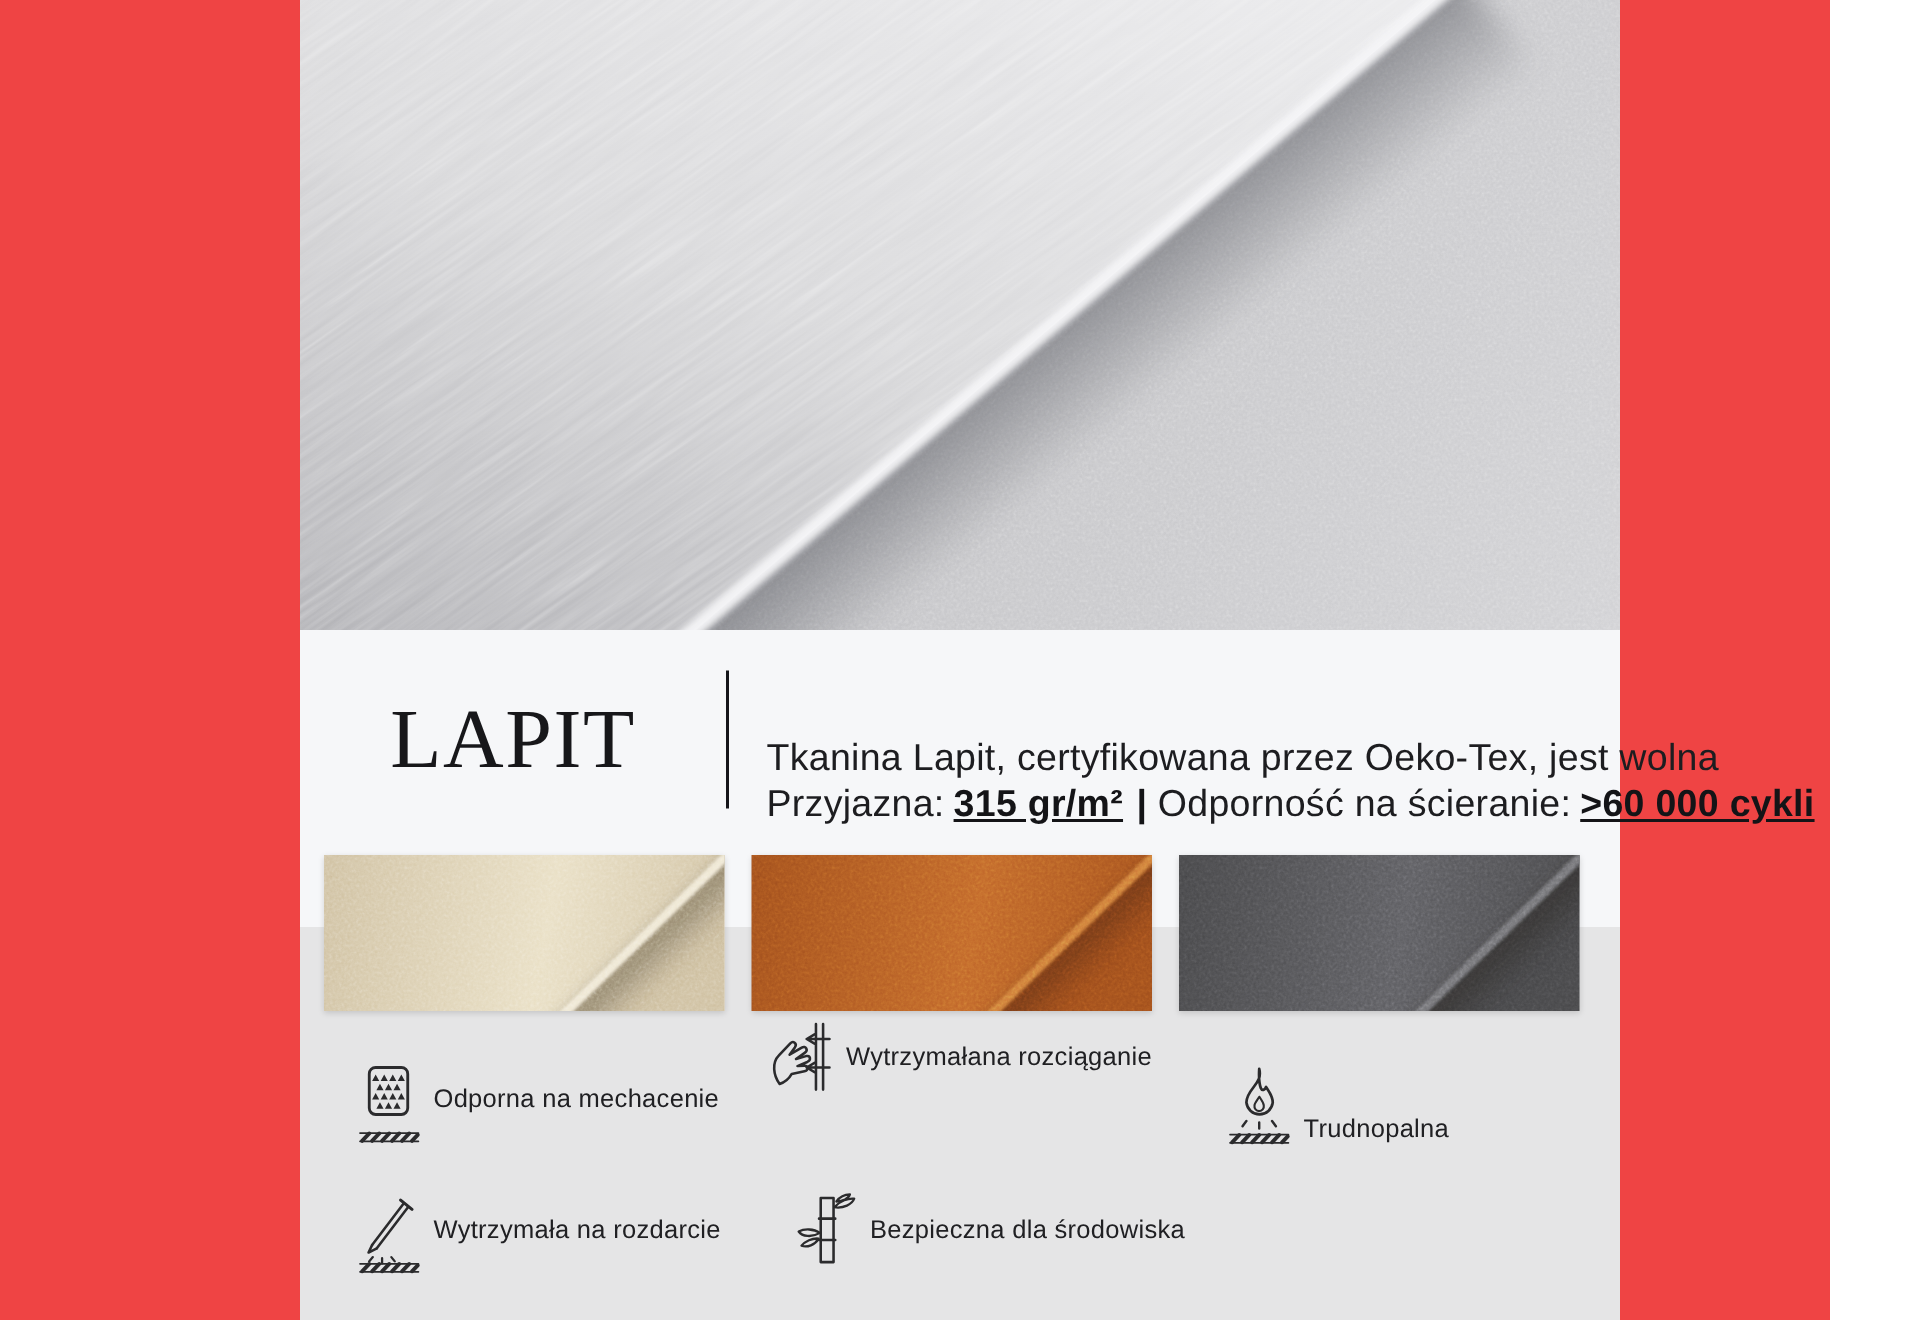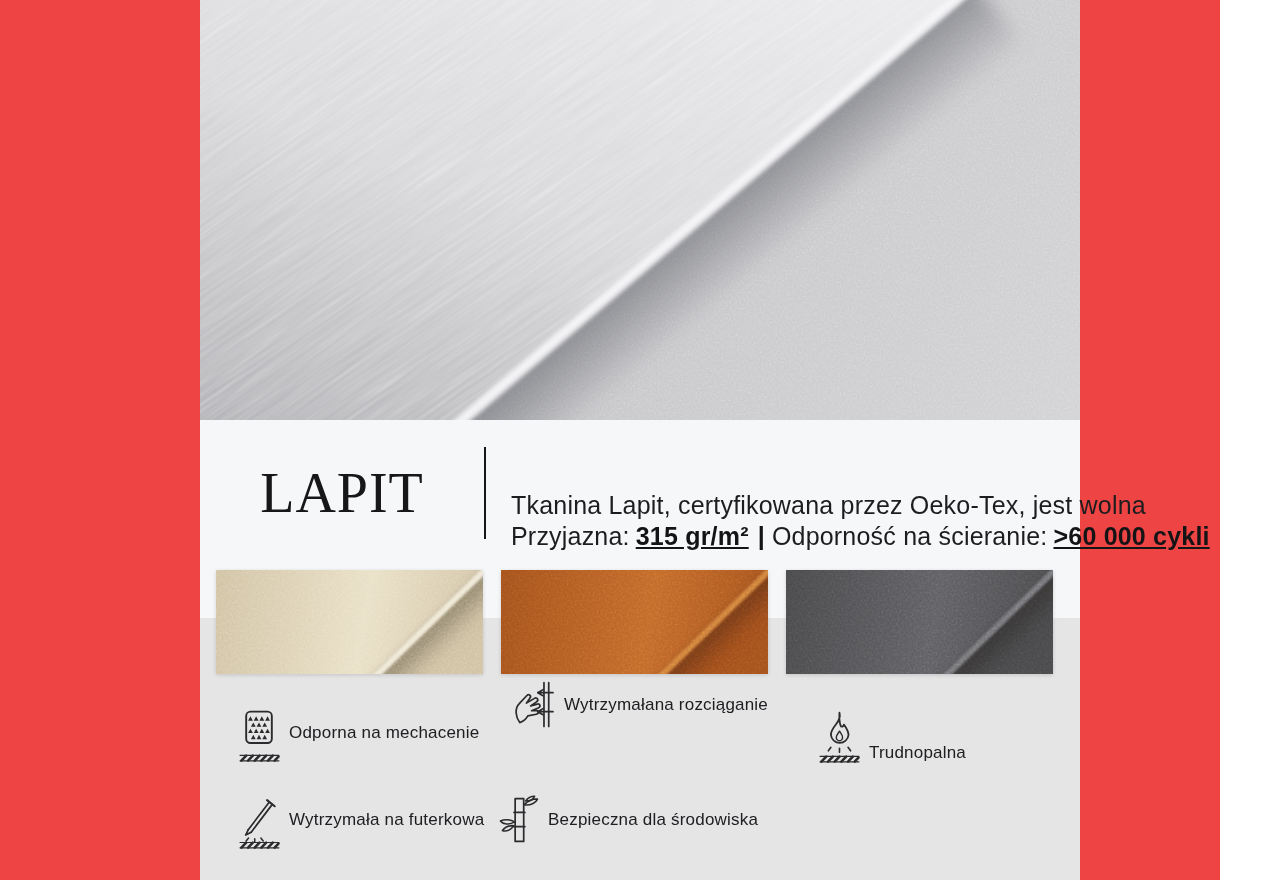--- a/index.html
+++ b/index.html
@@ -46,21 +46,21 @@
   .sw-under{position:absolute;inset:0;clip-path:polygon(100% 0,60% 100%,100% 100%);
         background:linear-gradient(140deg,var(--s3,#9d8a66) 0%,var(--s2,#cfc0a0) 90%);}
   .sw-shadow{position:absolute;left:136px;top:48px;width:180px;height:30px;transform:rotate(-44.2deg);
         filter:blur(5px);background:linear-gradient(to bottom,rgba(30,25,18,.38),rgba(30,25,18,0));}
   .sw-edge{position:absolute;left:128px;top:49px;width:175px;height:6px;transform:rotate(-44.2deg);
         filter:blur(1.2px);background:var(--s4,#f3ecd9);opacity:.95;}
 
   
   .feature{position:absolute;display:flex;align-items:center;gap:8px;height:60px;}
   .f0{left:237px;top:703px;} .f1{left:512px;top:675px;align-items:center;} .f2{left:817px;top:703px;align-items:flex-end;}
-  .f3{left:237px;top:790px;} .f4{left:496px;top:790px;} .f5{left:817px;top:790px;}
+  .f3{left:237px;top:790px;} .f4{left:528px;top:790px;} .f5{left:817px;top:790px;}
   .feature svg{flex:0 0 auto;stroke:var(--stroke,#2b2b2d);fill:none;stroke-width:2;
         stroke-linecap:round;stroke-linejoin:round;}
   .feature .fill{fill:var(--stroke,#2b2b2d);stroke:none;}
   .flabel{font-size:17px;color:#202023;letter-spacing:.2px;white-space:nowrap;}
 
   svg.defs{position:absolute;width:0;height:0;}
 </style>
 </head>
 <body>
 
@@ -170,21 +170,21 @@
 
   <div class="feature f3">
     <svg width="44" height="57" viewBox="0 0 46 60">
       <path d="M11.5 40L33.5 11M14.8 42.3L36.8 13.3" stroke-width="1.8"></path>
       <path d="M31.5 8.5L39.5 15" stroke-width="2.2"></path>
       <path d="M11.5 40L9 45.3L14.8 42.3" stroke-width="1.8"></path>
       <path d="M12 48.5l-2.6 3M18.5 49.3v3.6M25 48.5l2.4 3" stroke-width="1.6"></path>
       <path d="M4.5 58.5l5-5.2M11.5 58.5l5-5.2M18.5 58.5l5-5.2M25.5 58.5l5-5.2M32.5 58.5l5-5.2M39.5 58.5l4-4.2" stroke-width="2.7"></path>
       <path d="M3 53.2H44M3 58.8H44" stroke-width="1.2"></path>
     </svg>
-    <span class="flabel">Wytrzymała na futerkowa</span>
+    <span class="flabel">Wytrzymała na rozdarcie</span>
   </div>
 
   <div class="feature f4">
     <svg width="44" height="57" viewBox="0 0 46 60">
       <path d="M20 7H29M20 7V52M29 7V52M20 52H29" stroke-width="1.8"></path>
       <path d="M18.8 21.5H30.2M18.8 36.5H30.2" stroke-width="1.8"></path>
       <path d="M29.5 13.5C33.5 9 39.5 7 43.5 7.5C42 11.5 36 14.5 29.5 13.5Z" stroke-width="1.6"></path>
       <path d="M31 9.5C33.5 6 37.5 4.5 40.5 4.5C39.5 7.5 35.5 9.5 31 9.5Z" stroke-width="1.6"></path>
       <path d="M19.5 31.5C15 28.5 8.5 28.5 4.5 30.5C7 34 13.5 35 19.5 31.5Z" stroke-width="1.6"></path>
       <path d="M18.5 35.5C14 35 9 37.5 6.5 40.5C10.5 42 16 40 18.5 35.5Z" stroke-width="1.6"></path>

